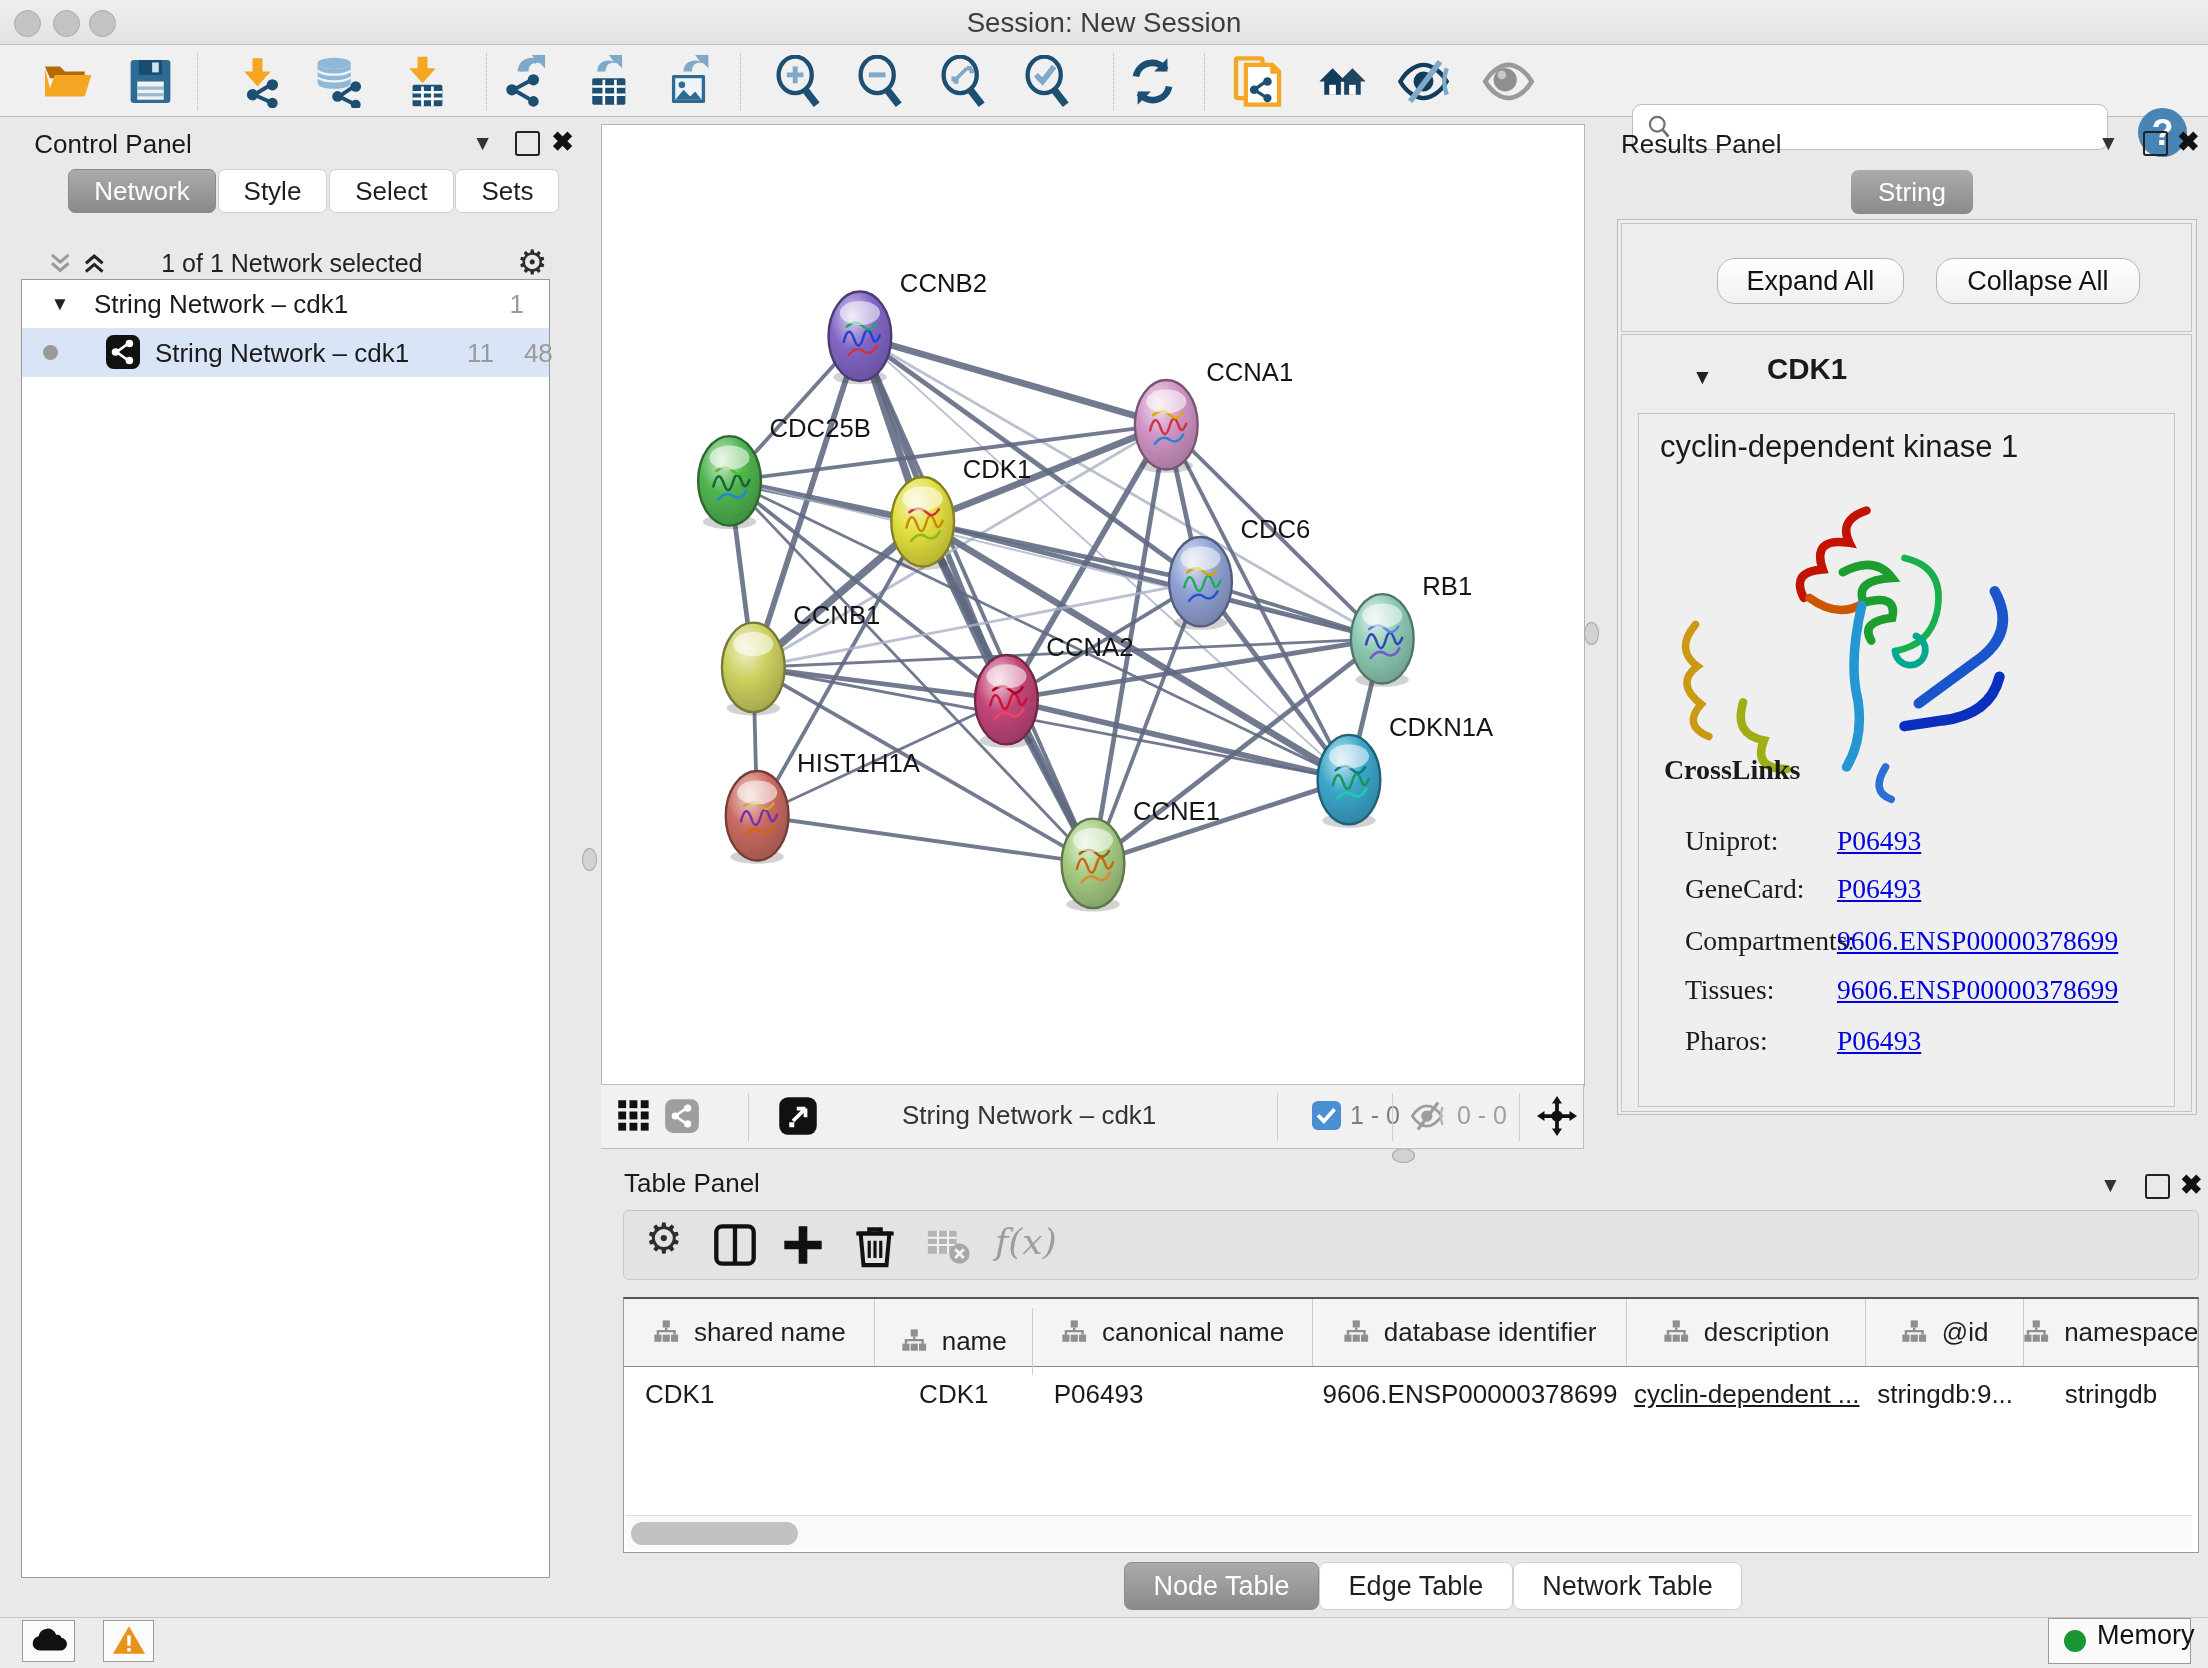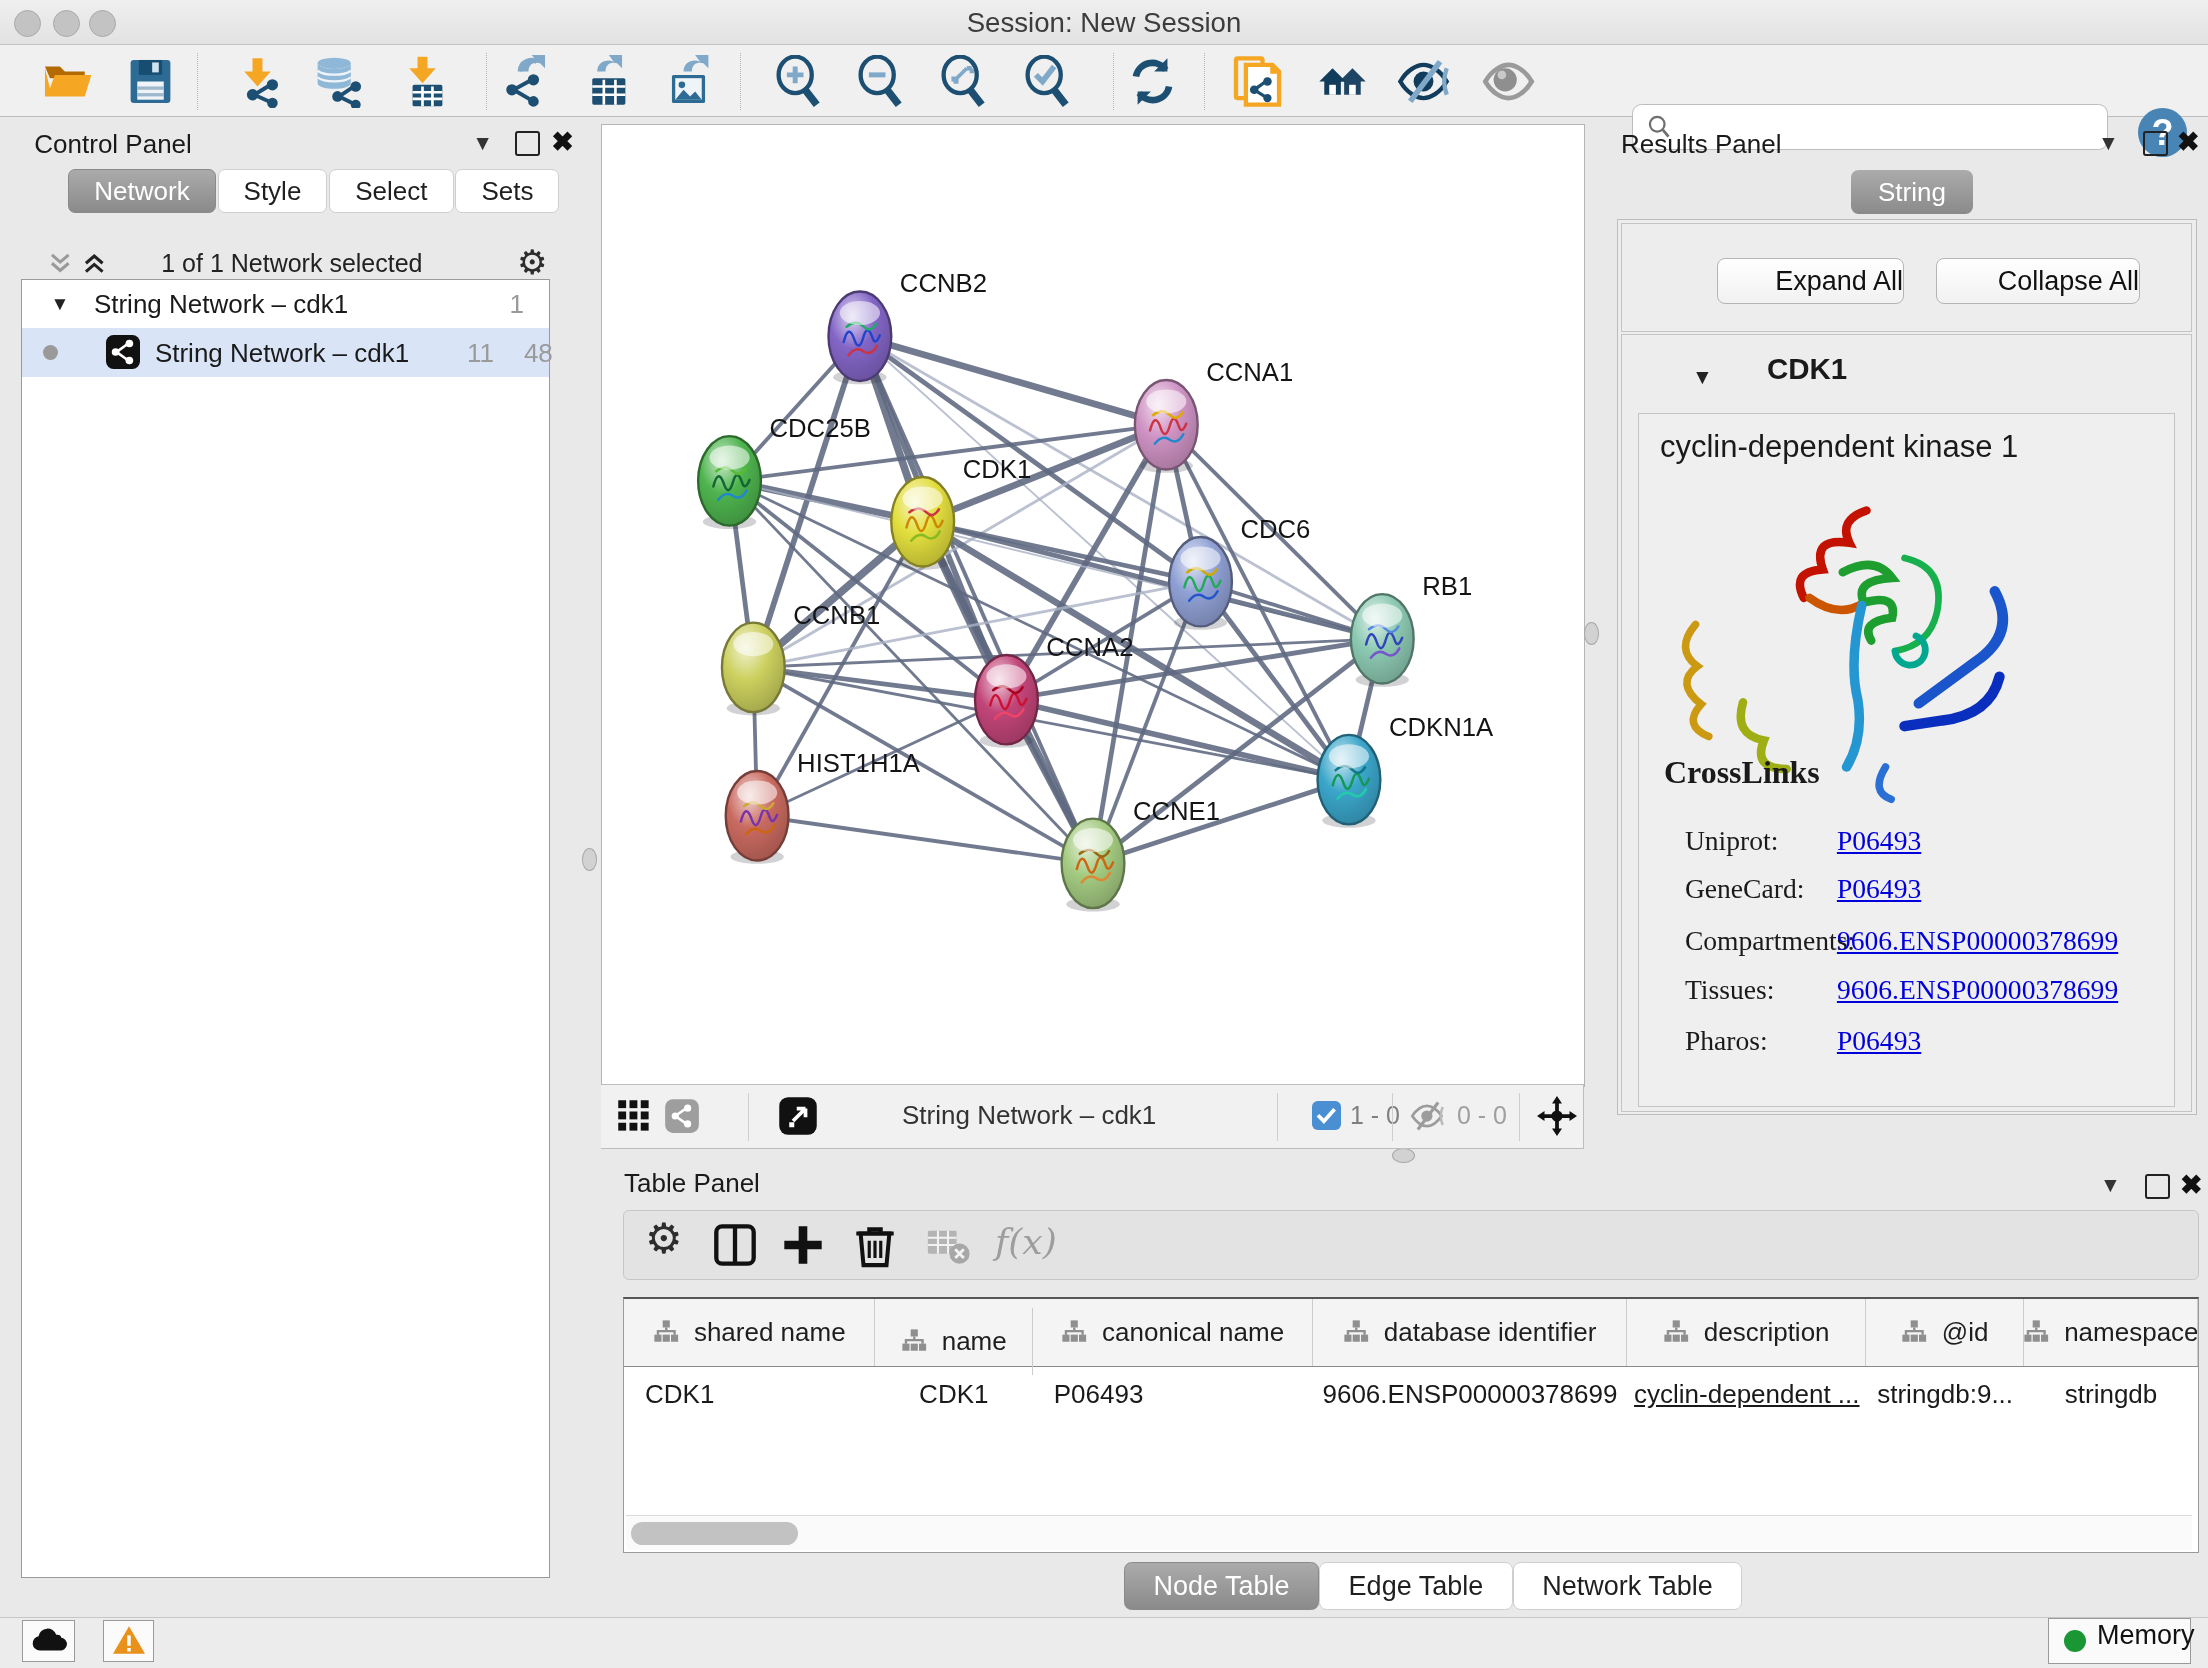--- a/index.html
+++ b/index.html
@@ -57,29 +57,29 @@
   .nsb-name{position:absolute;left:301px;top:15px;font-size:26px;color:#333;}
   .nsb-cnt{position:absolute;top:16px;font-size:25px;color:#8f8f8f;}
   .chkbox{position:absolute;left:711px;top:16px;width:28.5px;height:28.5px;background:#4a8fd2;border-radius:5.7px;}
   .chkbox svg{width:28.5px;height:28.5px;}
   
   .rp{position:absolute;left:1595px;top:121px;width:613px;height:1463px;}
   .rp-tab{position:absolute;left:256px;top:49px;height:44px;line-height:44px;padding:0 27px;font-size:26px;
       background:linear-gradient(#ababab,#8a8a8a);color:#fff;border-radius:7.6px;}
   .rp-outer{position:absolute;left:22px;top:98px;width:578px;height:894px;border:1.9px solid #bcbcbc;background:#ededed;}
   .rp-expbox{position:absolute;left:2.9px;top:2.9px;width:569px;height:107px;border:1px solid #c4c4c4;}
-  .btn{position:absolute;height:44px;line-height:44px;text-align:right;font-size:27px;color:#111;
-       background:linear-gradient(#ffffff,#f1f1f1);border:1px solid #b5b5b5;border-radius:8px;}
+  .btn{position:absolute;height:44px;line-height:44px;text-align:center;font-size:27px;color:#111;
+       background:linear-gradient(#ffffff,#f1f1f1);border:1px solid #b5b5b5;border-radius:18px;}
   .rp-entry{position:absolute;left:2.9px;top:114px;width:569px;height:776px;border:1px solid #c4c4c4;}
   .rp-disc{position:absolute;left:70px;top:30px;font-size:21px;color:#222;}
   .rp-gene{position:absolute;left:145px;top:17px;font-size:29.5px;font-weight:bold;}
   .rp-inner{position:absolute;left:16px;top:78px;width:535px;height:692px;border:1px solid #c4c4c4;background:#efefef;}
   .rp-desc{position:absolute;left:21px;top:15px;font-size:31px;}
   .rp-struct{position:absolute;left:28.5px;top:68px;width:361px;height:342px;}
-  .xl-title{position:absolute;left:25px;top:340px;font-family:"Liberation Serif",serif;font-size:32px;font-weight:bold;}
+  .xl-title{position:absolute;left:25px;top:340px;font-family:"Liberation Serif",serif;font-size:28px;font-weight:bold;}
   .xl-row{position:absolute;left:46px;width:476px;font-family:"Liberation Serif",serif;font-size:27.6px;}
   .xl-row .xl-val{position:absolute;left:152px;top:0;color:#0000dd;text-decoration:underline;}
   
   .tp-title{left:624px;top:1168px;}
   .tp-toolbar{position:absolute;left:623px;top:1210px;width:1574px;height:68px;background:#e3e3e3;
               border:1px solid #c6c6c6;border-radius:5.7px;}
   .tpi{position:absolute;top:11.4px;width:46px;height:46px;}
   .tpi svg{width:46px;height:46px;}
   .fx{position:absolute;left:371px;top:9.5px;font-family:"DejaVu Serif",serif;font-style:italic;
       font-size:36px;color:#9d9d9d;}

